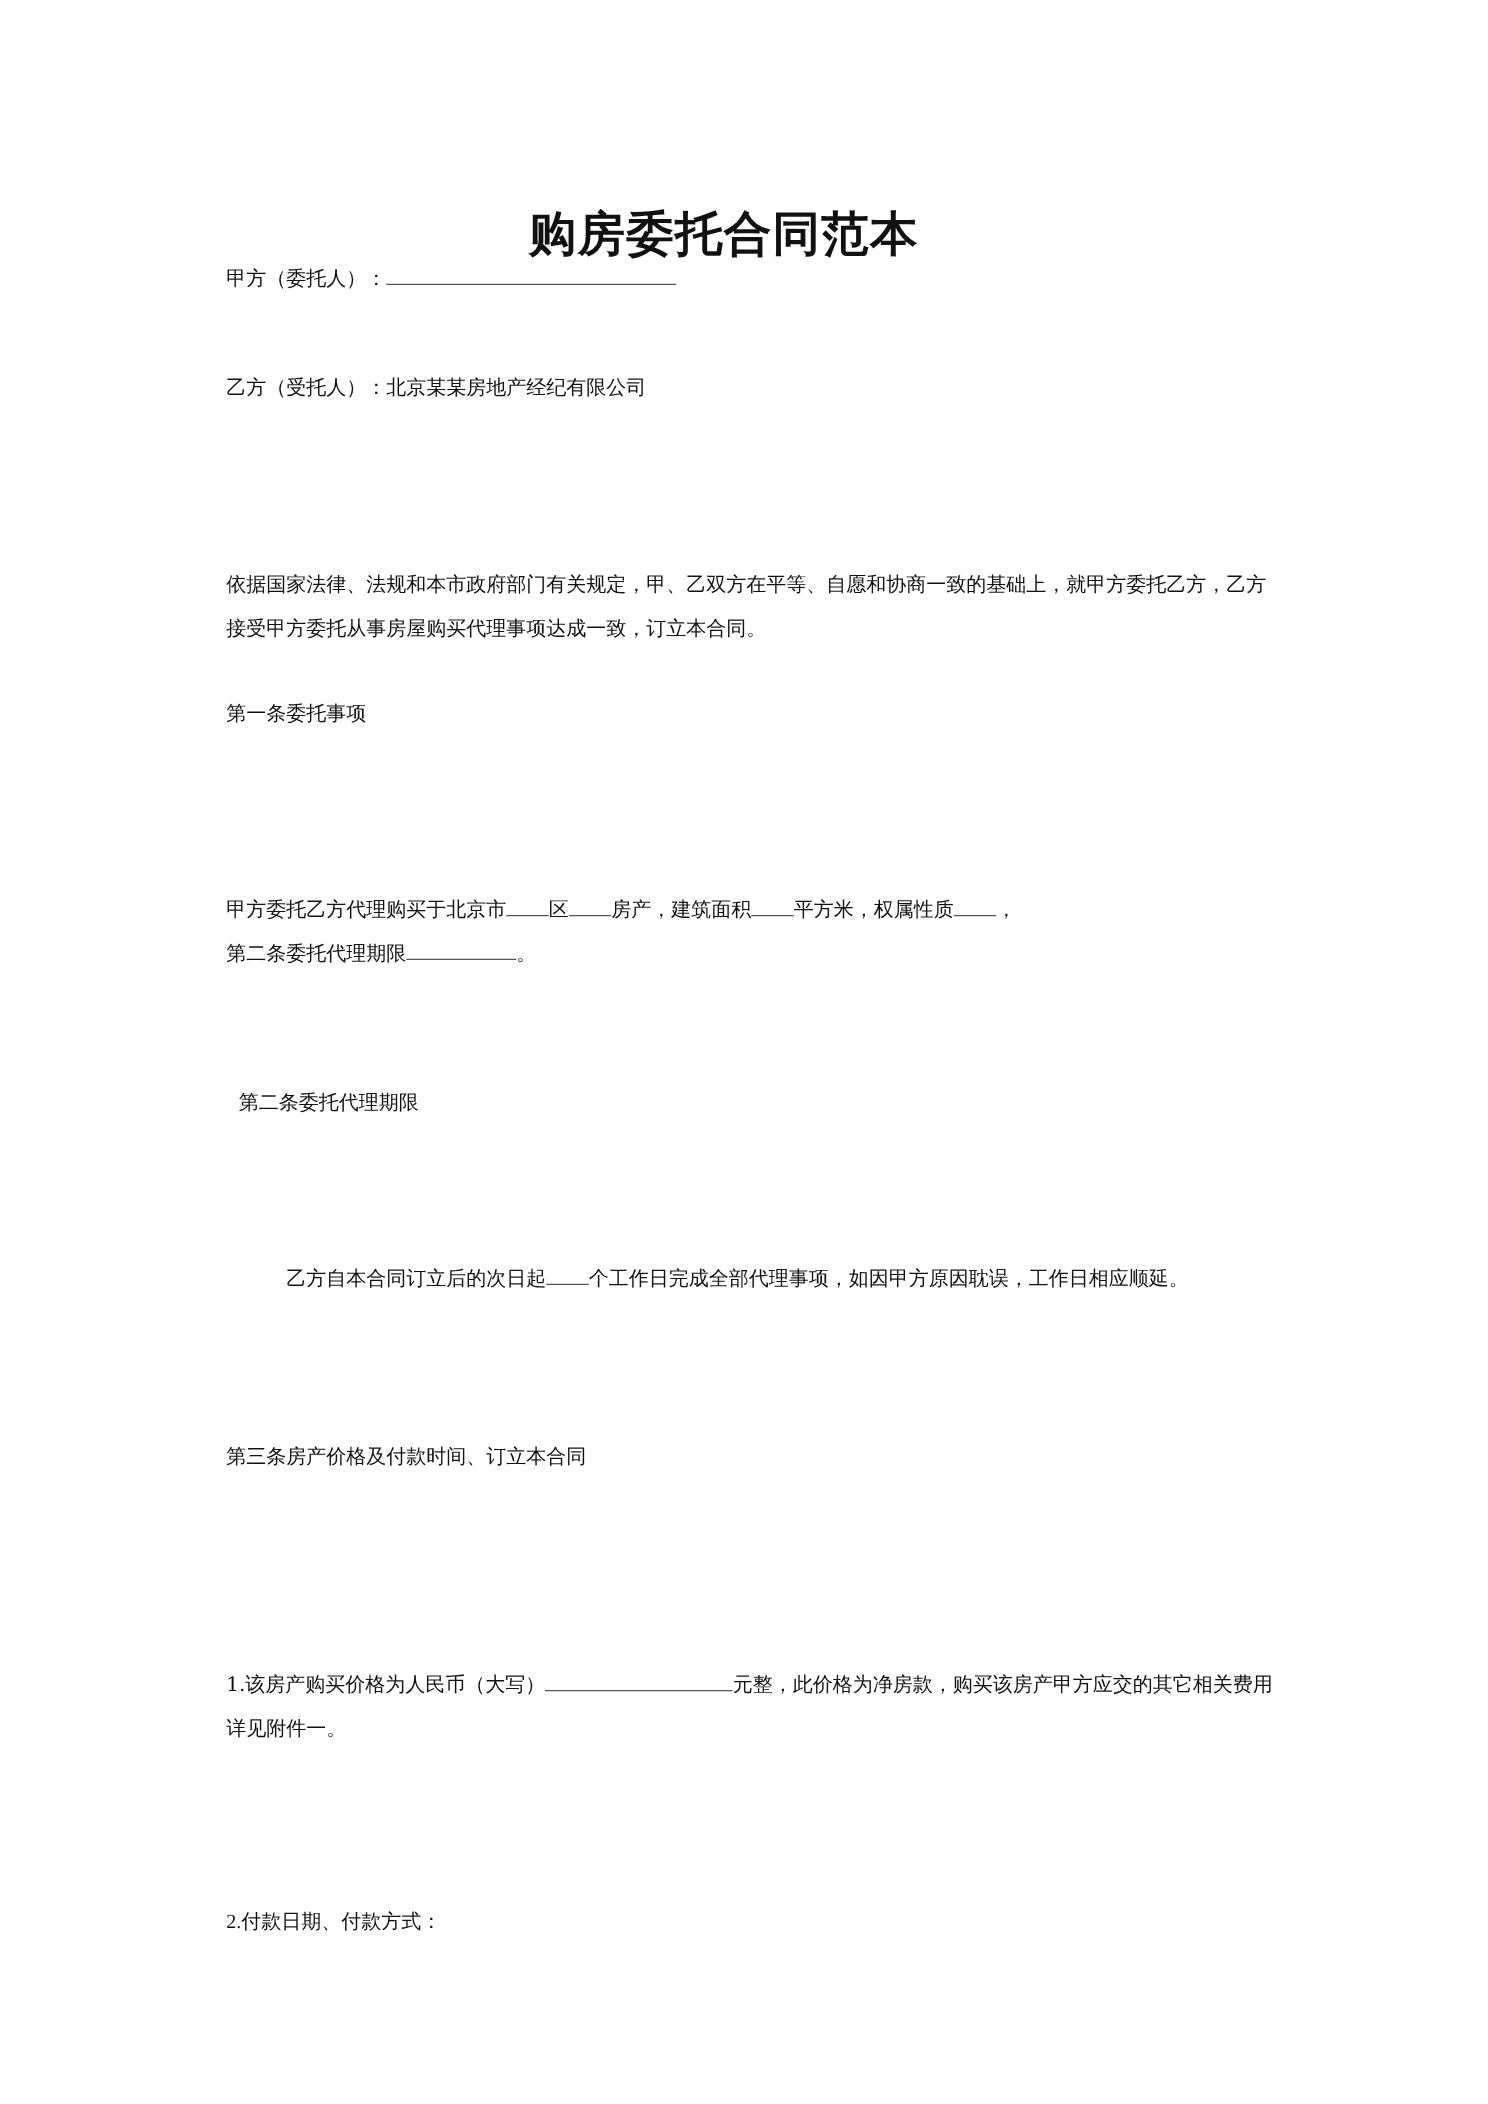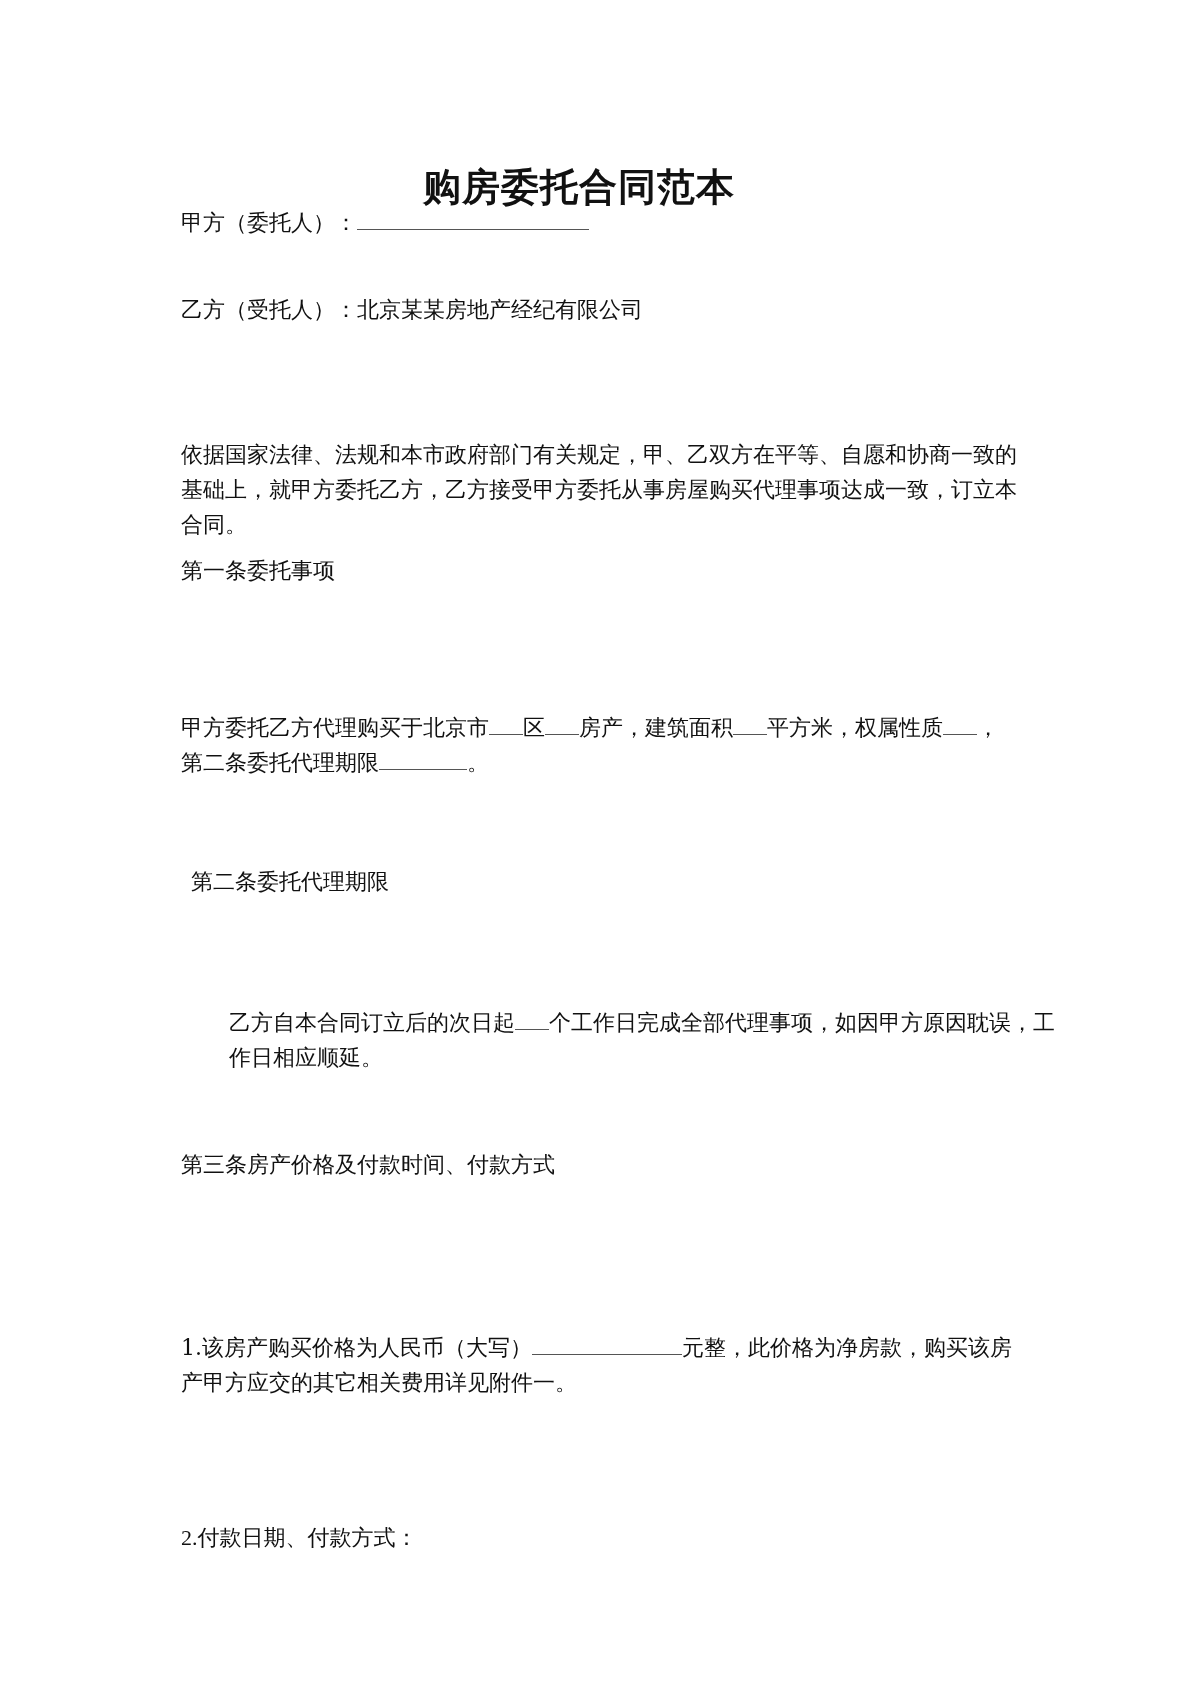--- a/index.html
+++ b/index.html
@@ -1,49 +1,49 @@
 <!DOCTYPE html>
 <html><head>
   <meta charset="utf-8">
   <style>
     html, body { margin: 0; padding: 0; background: #ffffff; }
     body { width: 1190px; height: 1683px; position: relative; overflow: hidden;
       font-family: "DejaVu Serif", "Liberation Serif", serif; color: #111; }
     .title { position: absolute; top: 162px; left: 0; width: 1158px; text-align: center;
       font-size: 38px; font-weight: bold; font-family: Liberation Mono, monospace; letter-spacing: 1px; }
-    .para { position: absolute; left: 181px; width: 840px; font-size: 22px; line-height: 35px; }
+    .para { position: absolute; left: 181px; width: 840px; font-size: 16px; line-height: 35px; }
     .blank { display: inline-block; border-bottom: 1px solid #555; height: 18px; vertical-align: baseline; }
   </style>
 </head>
 <body>
 
 <div class="title">购房委托合同范本</div>
 
 <div class="para" style="top:205px;">
   <span>甲方（委托人）：</span><span class="blank" style="width:232px;"></span>
 </div>
 
 <div class="para" style="top:292px;">
   <span>乙方（受托人）：</span><span>北京某某房地产经纪有限公司</span>
 </div>
 
-<div class="para" style="top:437px;">依据国家法律、法规和本市政府部门有关规定，甲、乙双方在平等、自愿和协商一致的基础上，就甲方委托乙方，乙方接受甲方委托从事房屋购买代理事项达成一致，订立本合同。</div>
+<div class="para" style="top:450px;">依据国家法律、法规和本市政府部门有关规定，甲、乙双方在平等、自愿和协商一致的基础上，就甲方委托乙方，乙方接受甲方委托从事房屋购买代理事项达成一致，订立本合同。</div>
 
 <div class="para" style="top:553px;">第一条委托事项</div>
 
 <div class="para" style="top:710px;">
   <span>甲方委托乙方代理购买于北京市</span><span class="blank" style="width:34px;"></span><span>区</span><span class="blank" style="width:34px;"></span><span>房产，建筑面积</span><span class="blank" style="width:34px;"></span><span>平方米，权属性质</span><span class="blank" style="width:34px;"></span><span>，</span><br>
   <span>第二条委托代理期限</span><span class="blank" style="width:88px;"></span><span>。</span>
 </div>
 
 <div class="para" style="top:864px;margin-left:10px;">第二条委托代理期限</div>
 
 <div class="para" style="top:1005px;margin-left:48px;">
   <span>乙方自本合同订立后的次日起</span><span class="blank" style="width:34px;"></span><span>个工作日完成全部代理事项，如因甲方原因耽误，工作日相应顺延。</span>
 </div>
 
-<div class="para" style="top:1147px;">第三条房产价格及付款时间、付款方式</div>
+<div class="para" style="top:1147px;">第三条房产价格及付款时间、订立本合同</div>
 
 <div class="para" style="top:1286px;margin-top:44px;">
   <span>1.该房产购买价格为人民币（大写）</span><span class="blank" style="width:150px;"></span><span>元整，此价格为净房款，购买该房产甲方应交的其它相关费用详见附件一。</span>
 </div>
 
 <div class="para" style="top:1520px;font-family:Liberation Serif, serif;">2.付款日期、付款方式：</div>
 
 </body></html>

